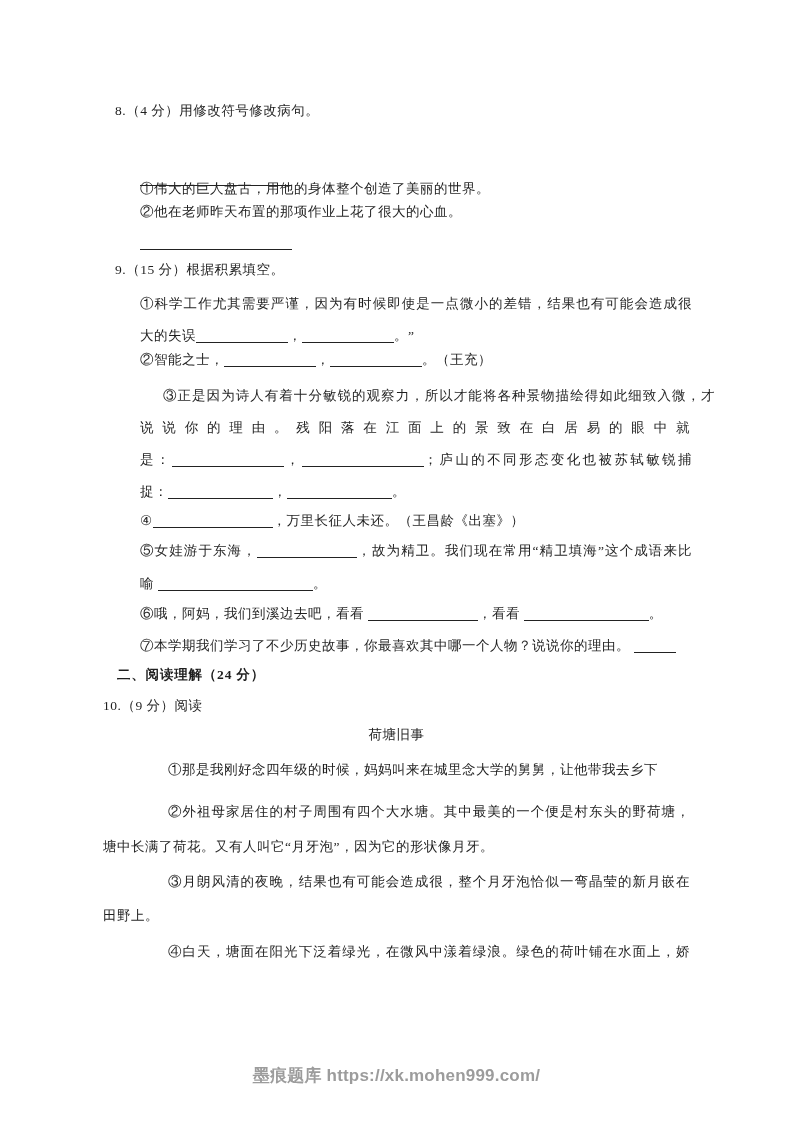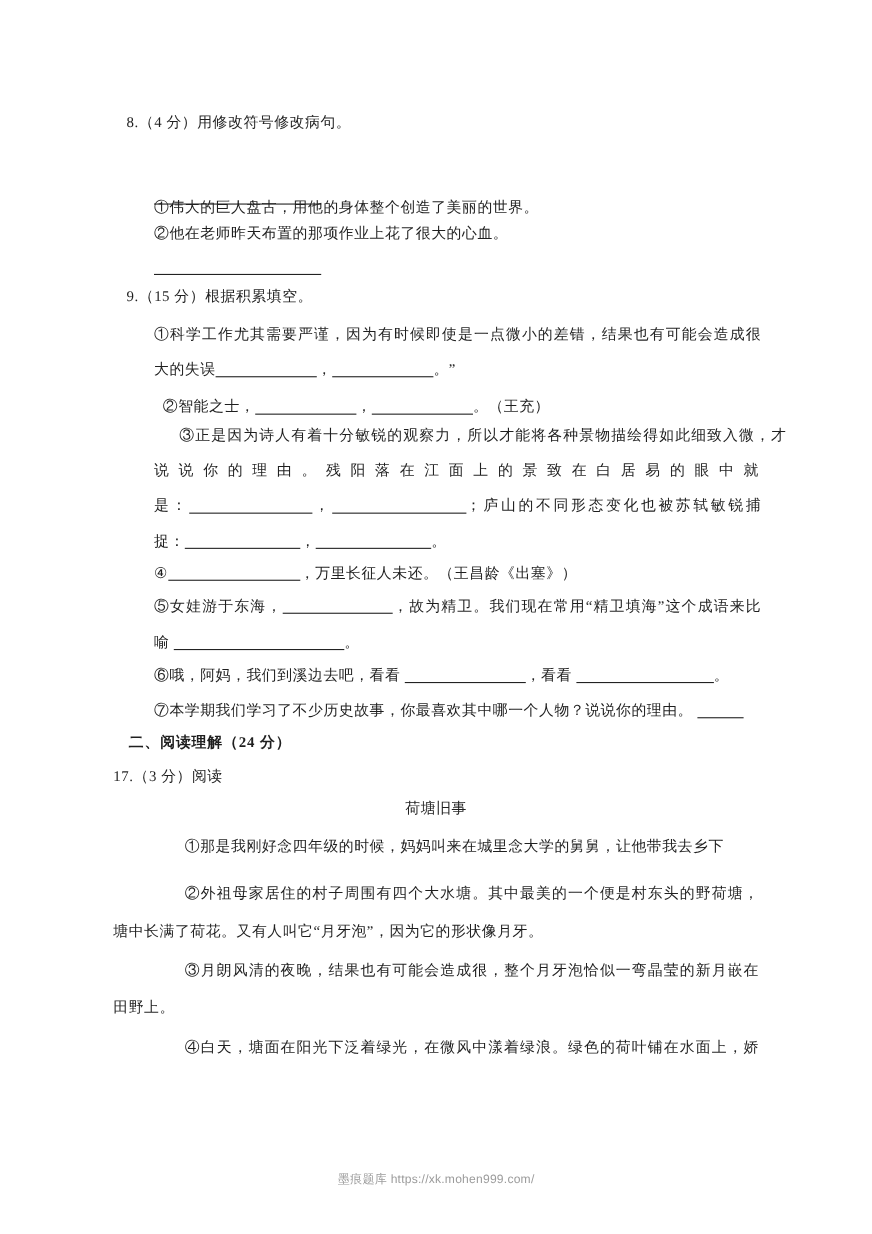--- a/index.html
+++ b/index.html
@@ -31,53 +31,54 @@
     display: inline-block;
     height: 13px;
     border-bottom: 1px solid #222222;
     vertical-align: -3px;
   }
   .footer {
     position: absolute;
     left: 0; width: 793px;
     text-align: center;
     font-family: "Liberation Sans", "DejaVu Sans", sans-serif;
-    font-size: 11px;
+    font-size: 17px;
     color: #9c9c9c;
     letter-spacing: 0.2px;
+    font-weight: bold;
   }
 </style>
 </head>
 <body>
 
 <div class="page">
 
   <div class="ln" style="left:115px; top:102px;">8.（4 分）用修改符号修改病句。</div>
   <div class="ln" style="left:140px; top:136px;margin-top:44px;">①伟大的巨人盘古，用他的身体整个创造了美丽的世界。</div>
   <div class="ln" style="left:140px; top:170px;"><span class="blank" style="width:152px"></span></div>
   <div class="ln" style="left:140px; top:203px;">②他在老师昨天布置的那项作业上花了很大的心血。</div>
   <div class="ln" style="left:140px; top:234px;"><span class="blank" style="width:152px"></span></div>
 
   <div class="ln" style="left:115px; top:261px;">9.（15 分）根据积累填空。</div>
   <div class="ln jl" style="left:140px; top:295px; width:552px;">①科学工作尤其需要严谨，因为有时候即使是一点微小的差错，结果也有可能会造成很</div>
   <div class="ln" style="left:140px; top:327px;">大的失误<span class="blank" style="width:92px"></span>，<span class="blank" style="width:92px"></span>。”</div>
-  <div class="ln" style="left:140px; top:361px;margin-left:8px;">②智能之士，<span class="blank" style="width:92px"></span>，<span class="blank" style="width:92px"></span>。（王充）</div>
+  <div class="ln" style="left:140px; top:351px;">②智能之士，<span class="blank" style="width:92px"></span>，<span class="blank" style="width:92px"></span>。（王充）</div>
   <div class="ln jl" style="left:140px; top:387px; width:552px;margin-left:23px;">③正是因为诗人有着十分敏锐的观察力，所以才能将各种景物描绘得如此细致入微，才</div>
   <div class="ln jl" style="left:140px; top:419px; width:550px;">说说你的理由。残阳落在江面上的景致在白居易的眼中就</div>
   <div class="ln jl" style="left:140px; top:451px; width:552px;">是：<span class="blank" style="width:112px"></span>，<span class="blank" style="width:122px"></span>；庐山的不同形态变化也被苏轼敏锐捕</div>
   <div class="ln" style="left:140px; top:483px;">捉：<span class="blank" style="width:105px"></span>，<span class="blank" style="width:105px"></span>。</div>
   <div class="ln" style="left:140px; top:512px;">④<span class="blank" style="width:120px"></span>，万里长征人未还。（王昌龄《出塞》）</div>
   <div class="ln jl" style="left:140px; top:542px; width:552px;">⑤女娃游于东海，<span class="blank" style="width:100px"></span>，故为精卫。我们现在常用“精卫填海”这个成语来比</div>
   <div class="ln" style="left:140px; top:575px;">喻 <span class="blank" style="width:155px"></span>。</div>
   <div class="ln" style="left:140px; top:605px;">⑥哦，阿妈，我们到溪边去吧，看看 <span class="blank" style="width:110px"></span>，看看 <span class="blank" style="width:125px"></span>。</div>
   <div class="ln" style="left:140px; top:637px;">⑦本学期我们学习了不少历史故事，你最喜欢其中哪一个人物？说说你的理由。 <span class="blank" style="width:42px"></span></div>
 
   <div class="ln b" style="left:117px; top:666px;">二、阅读理解（24 分）</div>
 
-  <div class="ln" style="left:103px; top:697px;">17.（3 分）阅读</div>
+  <div class="ln" style="left:103px; top:697px;">10.（9 分）阅读</div>
   <div class="ln center" style="left:103px; top:726px; width:587px;">荷塘旧事</div>
   <div class="ln jl" style="left:168px; top:803px; width:522px;">②外祖母家居住的村子周围有四个大水塘。其中最美的一个便是村东头的野荷塘，</div>
   <div class="ln" style="left:168px; top:761px;">①那是我刚好念四年级的时候，妈妈叫来在城里念大学的舅舅，让他带我去乡下</div>
   <div class="ln" style="left:103px; top:838px;">塘中长满了荷花。又有人叫它“月牙泡”，因为它的形状像月牙。</div>
   <div class="ln jl" style="left:168px; top:873px; width:522px;">③月朗风清的夜晚，结果也有可能会造成很，整个月牙泡恰似一弯晶莹的新月嵌在</div>
   <div class="ln" style="left:103px; top:907px;">田野上。</div>
   <div class="ln jl" style="left:168px; top:943px; width:522px;">④白天，塘面在阳光下泛着绿光，在微风中漾着绿浪。绿色的荷叶铺在水面上，娇</div>
 
   <div class="footer" style="top:1064px;">墨痕题库 https://xk.mohen999.com/</div>
 

